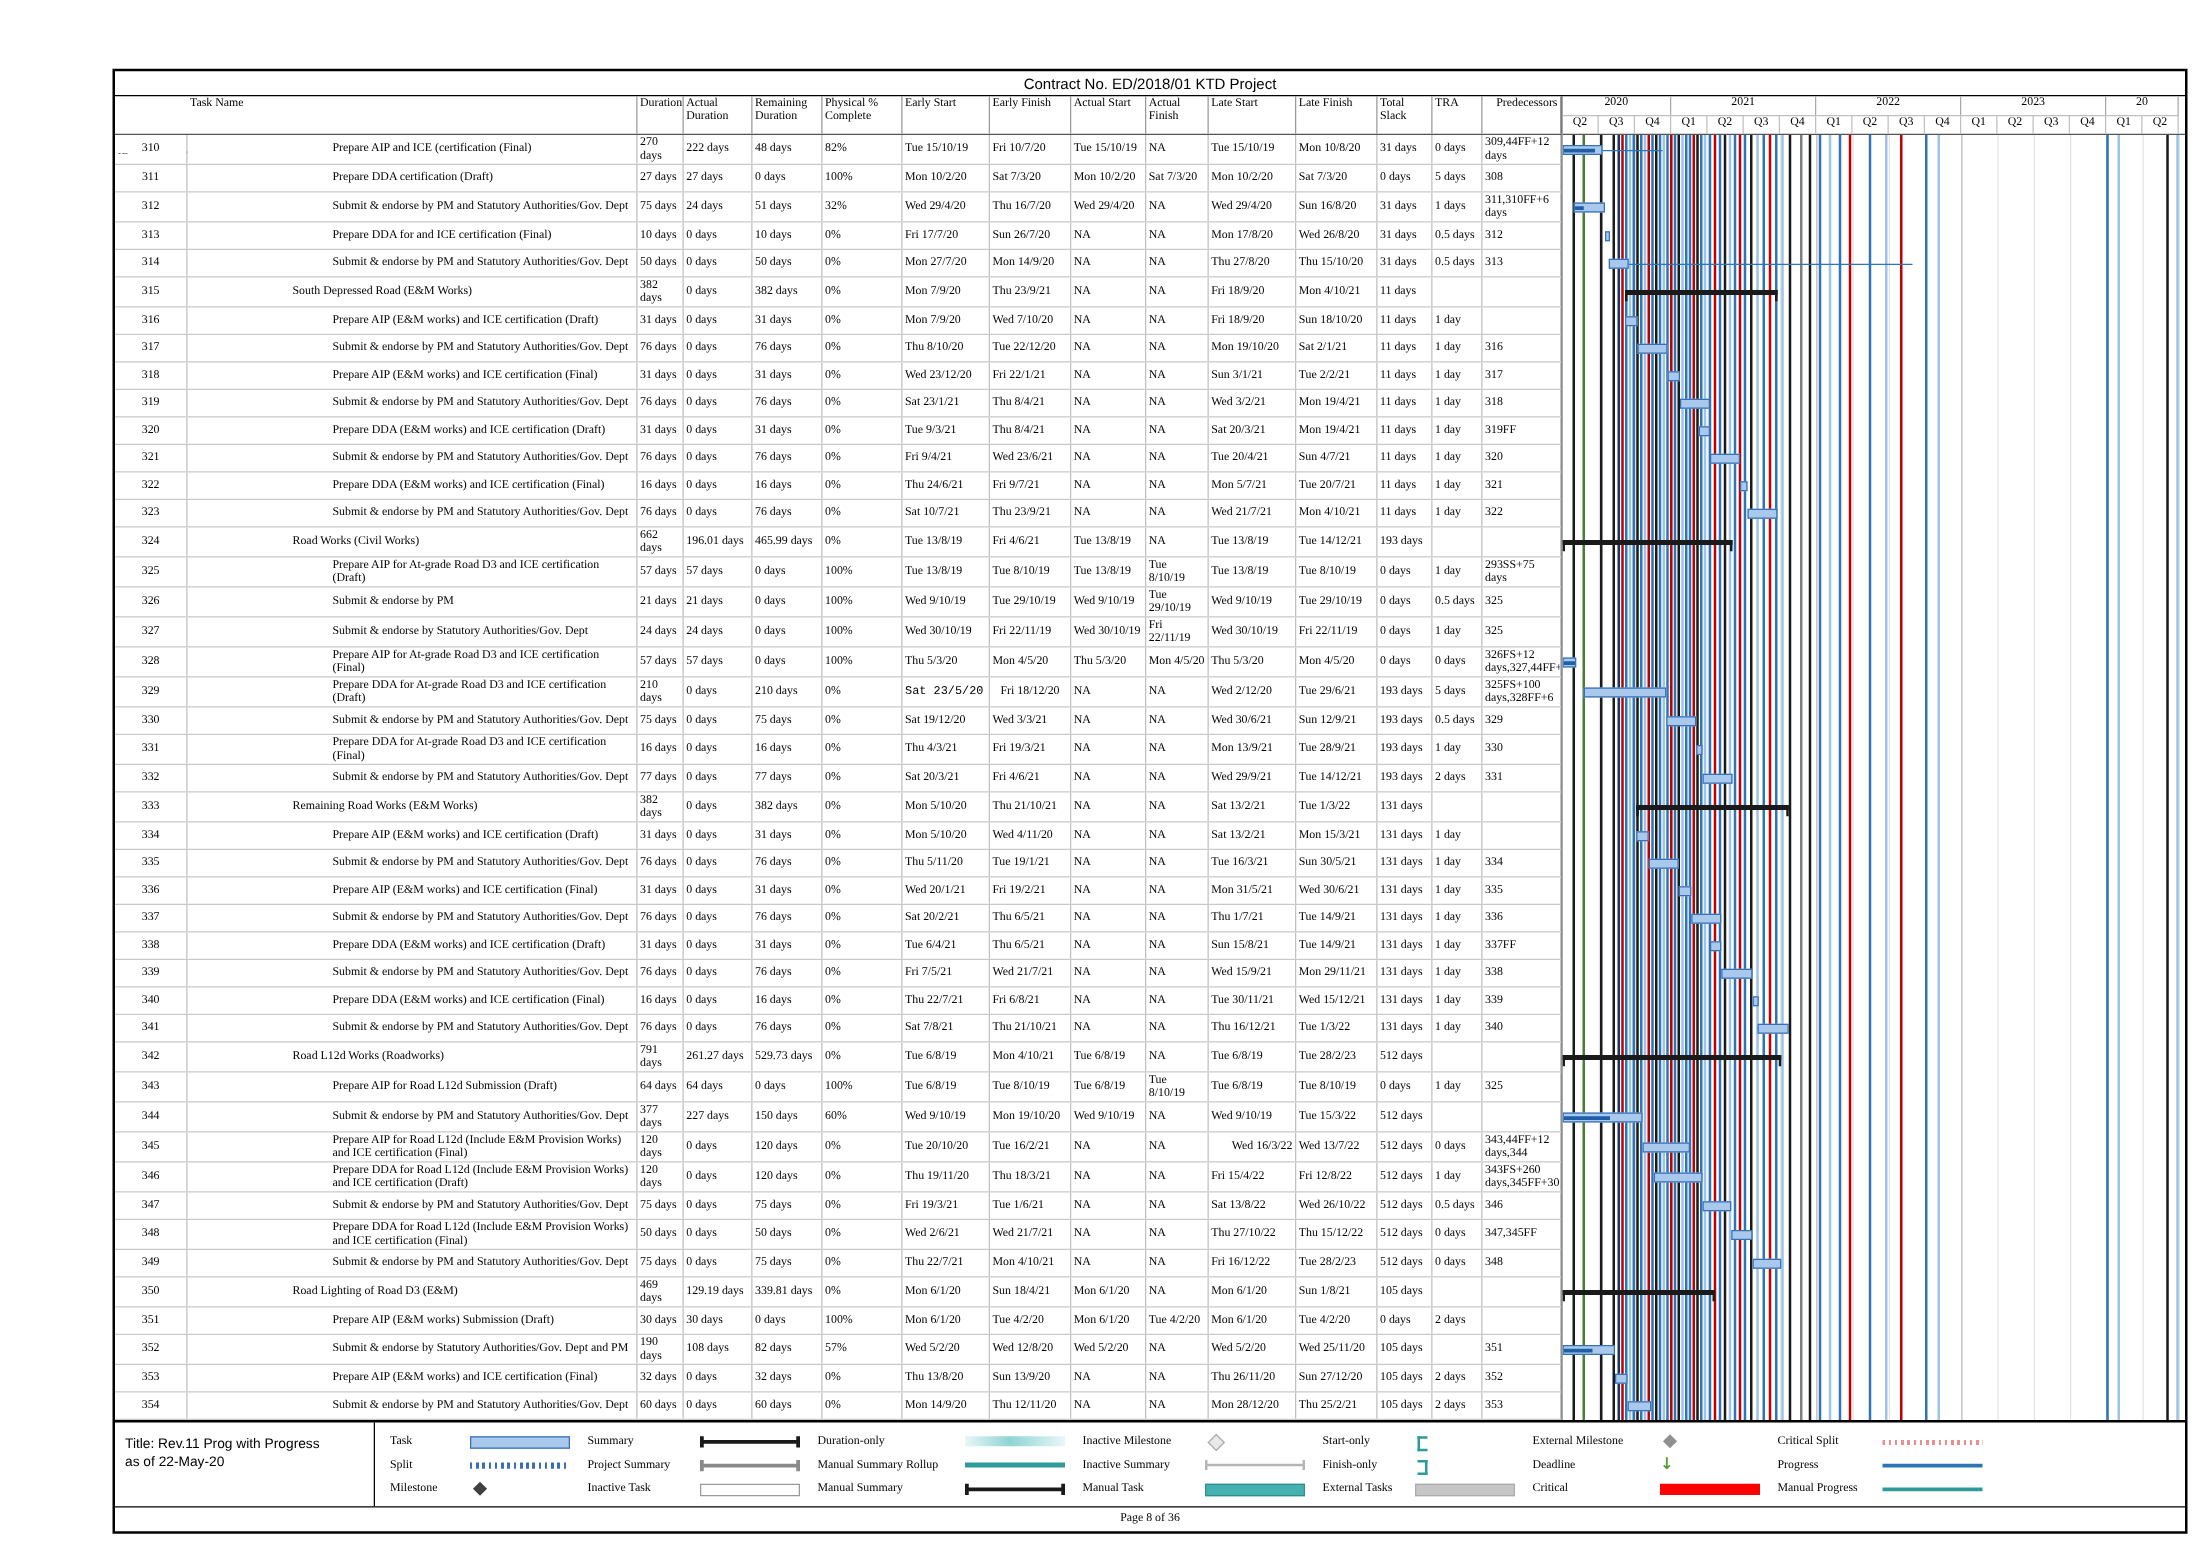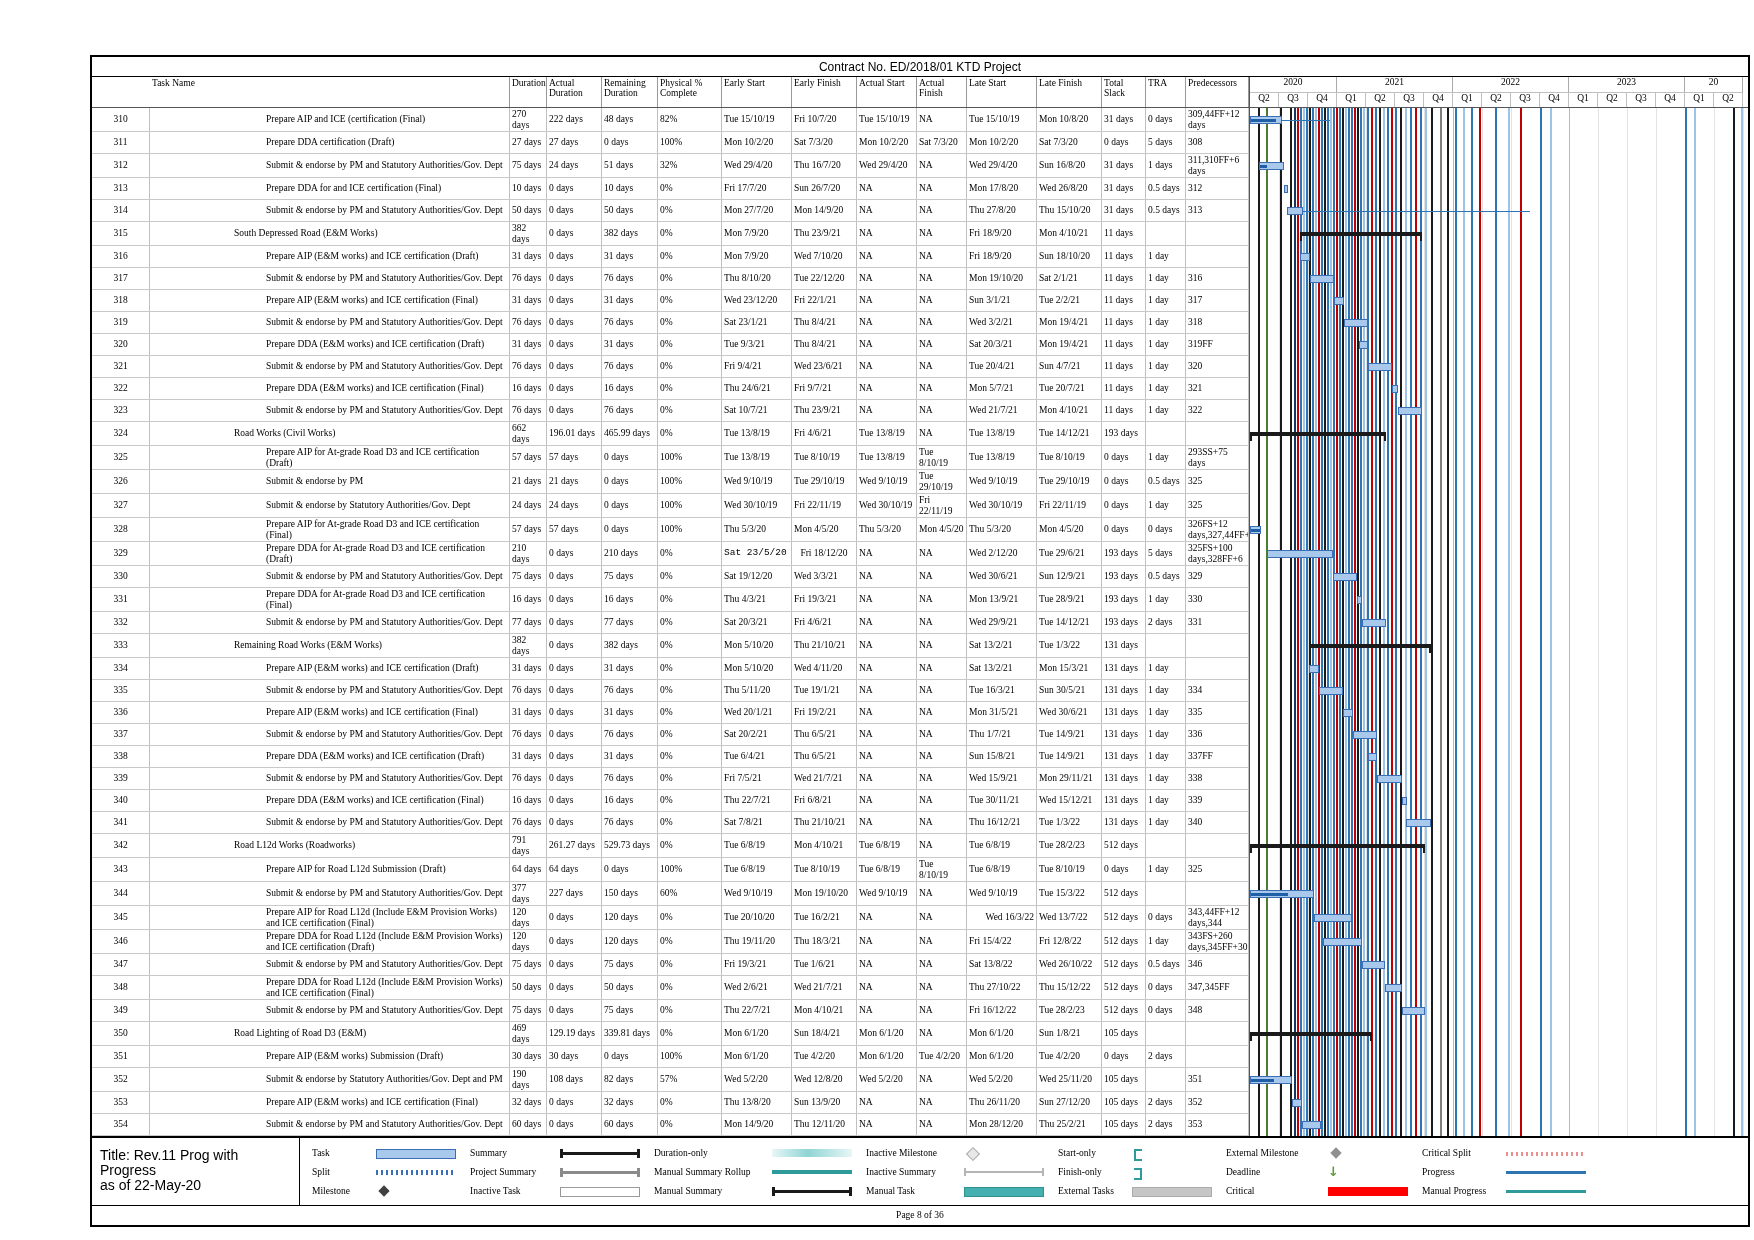--- a/index.html
+++ b/index.html
@@ -23,21 +23,21 @@
   .gline{position:absolute;top:0;bottom:0;width:1px;background:#e3e3e3;}
   .gline.yr{background:#b9b9b9;}
   .vline{position:absolute;top:0;bottom:0;}
   .gbar{position:absolute;height:8px;background:#a9c9ec;border:1px solid #3a6fb5;box-sizing:border-box;z-index:3;}
   .gprog{position:absolute;top:2px;left:0;height:3px;background:#1f5fa8;}
   .gsum{position:absolute;height:4px;background:#1a1a1a;z-index:3;}
   .gsum:before,.gsum:after{content:"";position:absolute;top:0;width:2px;height:9px;background:#1a1a1a;}
   .gsum:before{left:0;} .gsum:after{right:0;}
   .ghline{position:absolute;height:1px;background:#2e75b6;z-index:2;}
   .legend{display:flex;border-top:2px solid #000;font-size:9.5px;align-items:stretch;}
-  .legend-title{width:208px;border-right:1px solid #000;font-family:"Liberation Sans",sans-serif;font-size:14px;line-height:15px;padding:10px 8px;box-sizing:border-box;}
+  .legend-title{width:208px;border-right:1px solid #000;font-family:"Liberation Sans",sans-serif;font-size:11px;line-height:15px;padding:10px 8px;box-sizing:border-box;}
   .legend-grid{flex:1;display:flex;padding:5px 4px 5px 12px;}
   .lg-col{display:flex;flex-direction:column;justify-content:space-between;margin-right:14px;}
   .lg-item{display:flex;align-items:center;height:19px;}
   .lg-label{overflow:hidden;white-space:nowrap;}
   .sym{width:80px;height:12px;position:relative;display:inline-block;margin-left:6px;}
   .sym i{position:absolute;display:block;}
   .s-bar-blue i{left:0;right:0;top:2px;height:8px;background:#a9c9ec;border:1px solid #3a6fb5;}
   .s-dots-blue i{left:0;right:0;top:4px;height:5px;background:repeating-linear-gradient(90deg,#3a6fb5 0 2px,transparent 2px 5px);}
   .s-diamond-dark i{left:4px;top:2px;width:8px;height:8px;background:#404040;transform:rotate(45deg);}
   .s-diamond-gray i{left:4px;top:2px;width:8px;height:8px;background:#909090;transform:rotate(45deg);}
@@ -74,21 +74,21 @@
           <div class="hcell" style="width: 56px;">Remaining Duration</div>
           <div class="hcell" style="width: 64px;">Physical % Complete</div>
           <div class="hcell" style="width: 70px;">Early Start</div>
           <div class="hcell" style="width: 65px;">Early Finish</div>
           <div class="hcell" style="width: 60px;">Actual Start</div>
           <div class="hcell" style="width: 50px;">Actual Finish</div>
           <div class="hcell" style="width: 70px;">Late Start</div>
           <div class="hcell" style="width: 65px;">Late Finish</div>
           <div class="hcell" style="width: 44px;">Total Slack</div>
           <div class="hcell" style="width: 40px;">TRA</div>
-          <div class="hcell" style="width: 63px;">Predecessors</div>
+          <div class="hcell" style="width: 63px; text-align: right;">Predecessors</div>
         </div>
       <div class="grid-body" id="grid-body">
           <div class="trow">
             <div class="tcell idc" style="width: 58px;">
               <span>310</span>
             </div>
             <div class="tcell" style="width: 360px; padding-left: 116px;">
               <span>Prepare AIP and ICE (certification (Final)</span>
             </div>
             <div class="tcell" style="width: 37px;">

